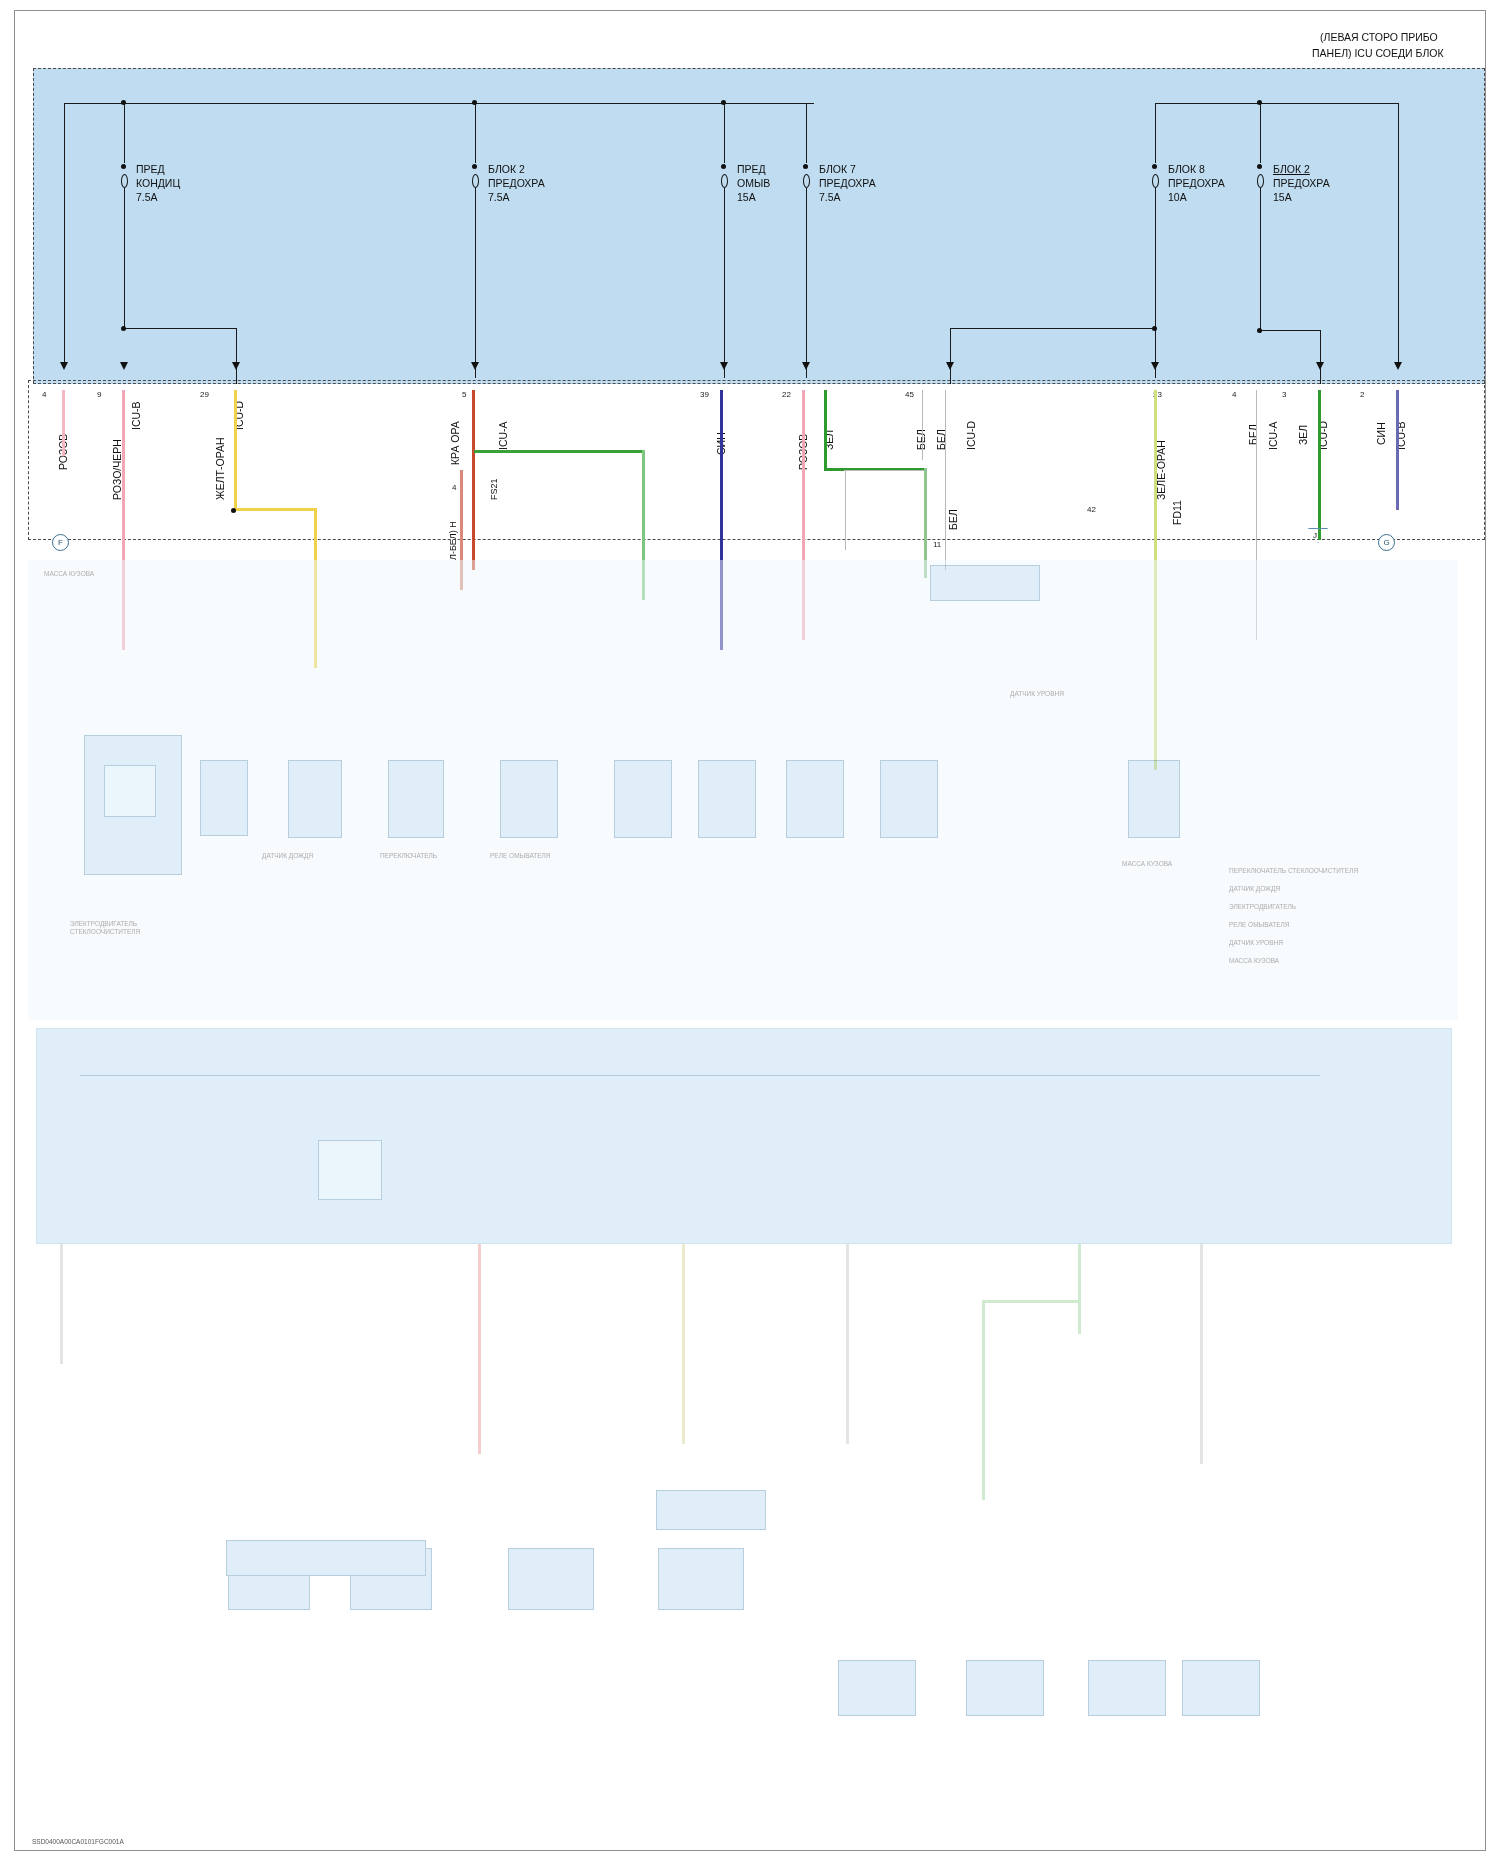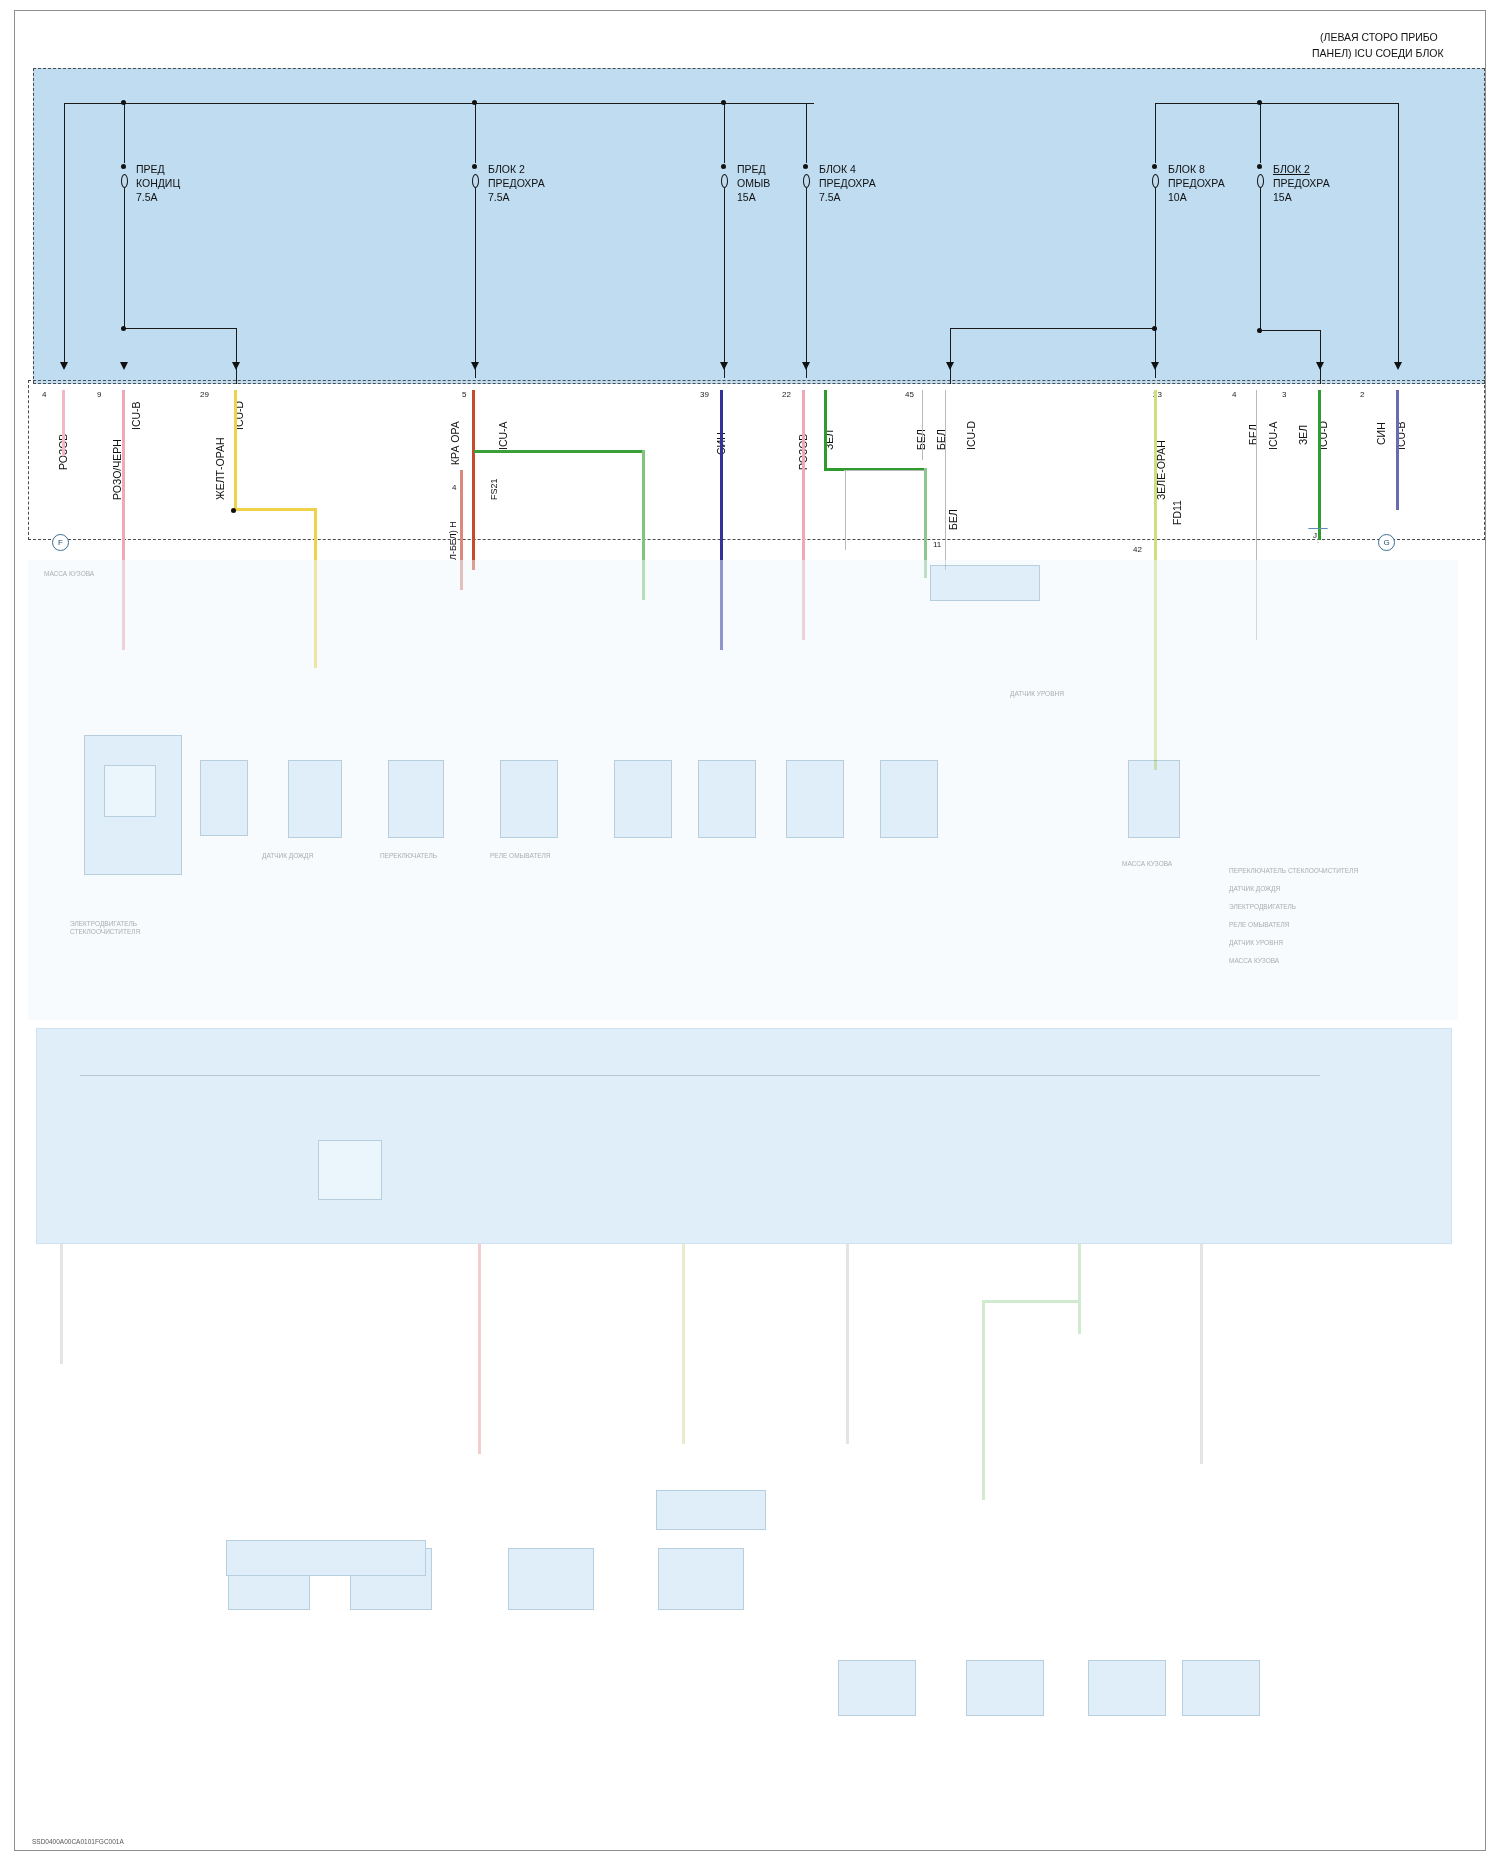--- a/index.html
+++ b/index.html
@@ -155,21 +155,21 @@
   <div class="fuse" style="left:721px; top:174px;"></div>
   <div class="vline" style="left:724px; top:188px; height:190px;"></div>
   <div class="lbl" style="left:737px; top:164px;">ПРЕД</div>
   <div class="lbl" style="left:737px; top:178px;">ОМЫВ</div>
   <div class="lbl" style="left:737px; top:192px;">15A</div>
 
   <div class="vline" style="left:806px; top:103px; height:60px;"></div>
   <div class="dot" style="left:803px; top:164px;"></div>
   <div class="fuse" style="left:803px; top:174px;"></div>
   <div class="vline" style="left:806px; top:188px; height:190px;"></div>
-  <div class="lbl" style="left:819px; top:164px;">БЛОК 4</div>
+  <div class="lbl" style="left:819px; top:164px;">БЛОК 7</div>
   <div class="lbl" style="left:819px; top:178px;">ПРЕДОХРА</div>
   <div class="lbl" style="left:819px; top:192px;">7.5A</div>
 
   <div class="vline" style="left:1155px; top:103px; height:60px;"></div>
   <div class="dot" style="left:1152px; top:164px;"></div>
   <div class="fuse" style="left:1152px; top:174px;"></div>
   <div class="vline" style="left:1155px; top:188px; height:190px;"></div>
   <div class="dot" style="left:1152px; top:326px;"></div>
   <div class="lbl" style="left:1168px; top:164px;">БЛОК 8</div>
   <div class="lbl" style="left:1168px; top:178px;">ПРЕДОХРА</div>
@@ -233,21 +233,21 @@
 
   <div class="lbl vert" style="left:916px; top:450px;">БЕЛ</div>
   <div class="lbl vert" style="left:936px; top:450px;">БЕЛ</div>
   <div class="lbl vert" style="left:966px; top:450px;">ICU-D</div>
   <div class="tiny" style="position:absolute; left:933px; top:540px;">11</div>
   <div class="lbl vert" style="left:948px; top:530px;">БЕЛ</div>
 
   <div class="tiny" style="position:absolute; left:1140px; top:390px;padding-left:13px;">23</div>
   <div class="lbl vert" style="left:1156px; top:500px;">ЗЕЛЕ-ОРАН</div>
 
-  <div class="tiny" style="position:absolute; left:1133px; top:505px;margin-top:40px;">42</div>
+  <div class="tiny" style="position:absolute; left:1087px; top:505px;">42</div>
   <div class="lbl vert" style="left:1172px; top:525px;">FD11</div>
 
   <div class="tiny" style="position:absolute; left:1232px; top:390px;">4</div>
   <div class="lbl vert" style="left:1248px; top:445px;">БЕЛ</div>
   <div class="lbl vert" style="left:1268px; top:450px;">ICU-A</div>
 
   <div class="tiny" style="position:absolute; left:1282px; top:390px;">3</div>
   <div class="lbl vert" style="left:1298px; top:445px;">ЗЕЛ</div>
   <div class="lbl vert" style="left:1318px; top:450px;">ICU-D</div>
 

